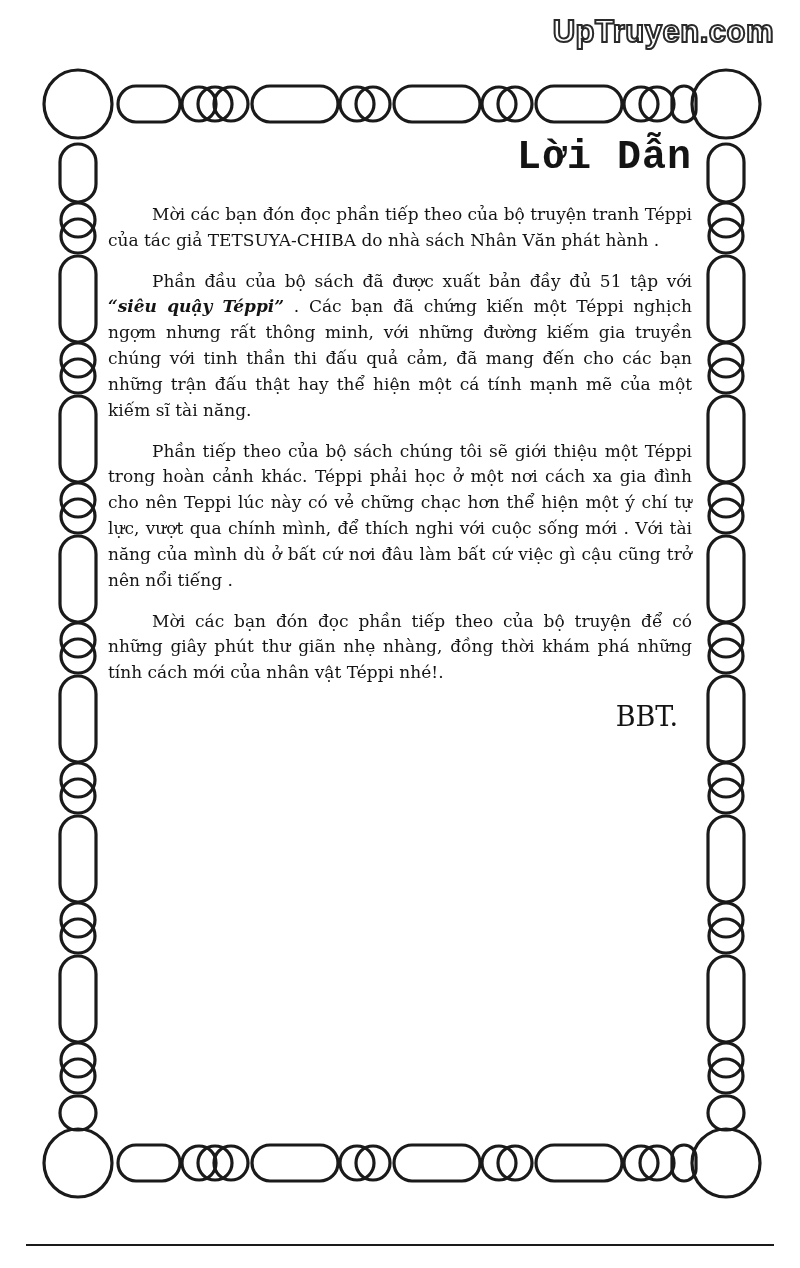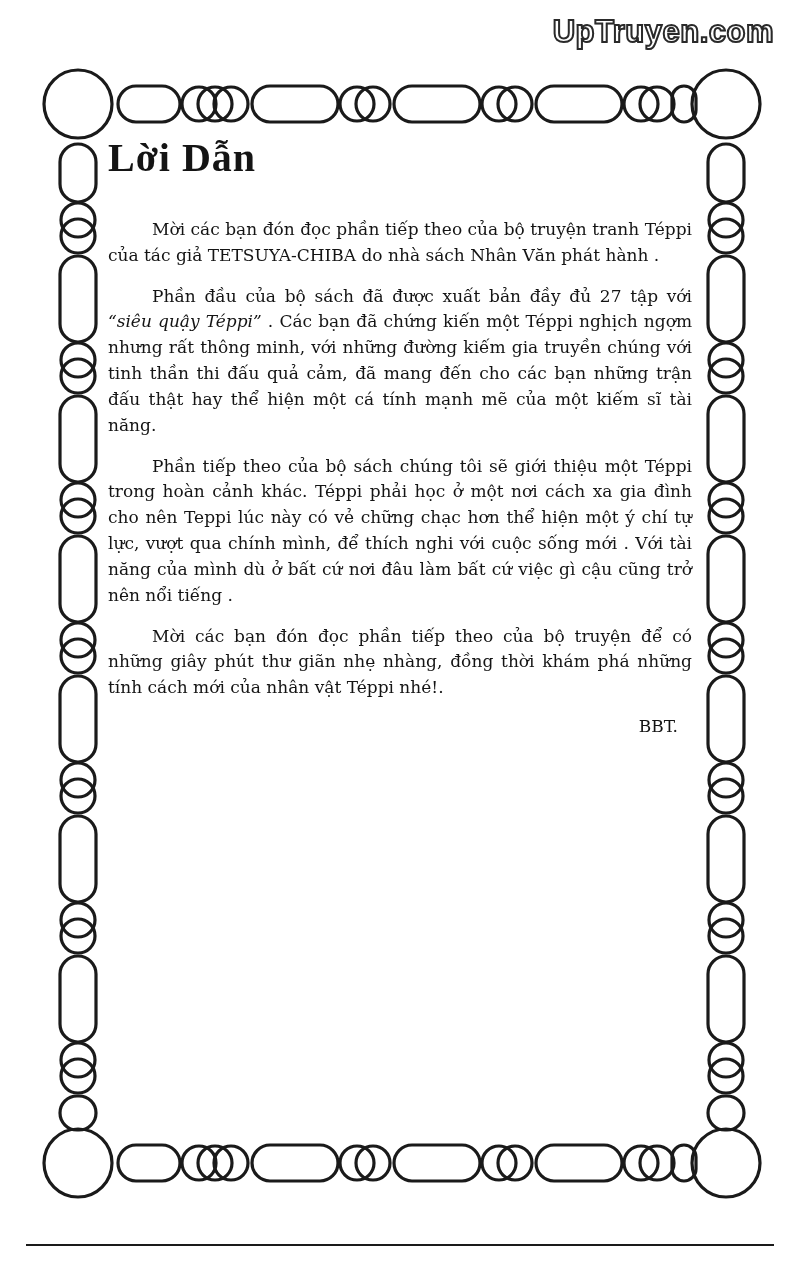--- a/index.html
+++ b/index.html
@@ -47,47 +47,47 @@
 
   
   .content {
     position: absolute;
     left: 108px;
     top: 136px;
     width: 584px;
     height: 990px;
   }
   .doc-title {
-    text-align: left;
-    font-family: Liberation Serif, serif;
+    text-align: right;
+    font-family: Liberation Mono, monospace;
     font-weight: 700;
     font-size: 40px;
     letter-spacing: 1px;
     color: #141414;
-    margin: 0 0 37px 0;
+    margin: 0 0 22px 0;
     line-height: 1.1;
   }
   .para {
     font-family: "DejaVu Serif", serif;
     font-size: 17px;
     line-height: 1.52;
     text-align: justify;
     text-justify: inter-word;
     margin: 0 0 15px 0;
     text-indent: 44px;
     color: #141414;
   }
   .para b, .para .em {
-    font-weight: 400;
+    font-weight: 700;
     font-style: italic;
   }
   .signature {
     text-align: right;
     font-family: "DejaVu Serif", serif;
-    font-size: 17px;
+    font-size: 27px;
     margin-top: 6px;
     padding-right: 14px;
     color: #141414;
   }
   .bottom-rule {
     position: absolute;
     left: 26px;
     bottom: 22px;
     width: 748px;
     height: 2px;
@@ -194,21 +194,21 @@
       </g>
     </g>
   </svg>
 
   <div class="content">
 
     <h1 class="doc-title">Lời Dẫn</h1>
 
     <p class="para">Mời các bạn đón đọc phần tiếp theo của bộ truyện tranh Téppi của tác giả TETSUYA-CHIBA do nhà sách Nhân Văn phát hành .</p>
 
-    <p class="para"><span>Phần đầu của bộ sách đã được xuất bản đầy đủ 27 tập với </span><span class="em">“siêu quậy Téppi”</span><span> . Các bạn đã chứng kiến một Téppi nghịch ngợm nhưng rất thông minh, với những đường kiếm gia truyền chúng với tinh thần thi đấu quả cảm, đã mang đến cho các bạn những trận đấu thật hay thể hiện một cá tính mạnh mẽ của một kiếm sĩ tài năng.</span></p>
+    <p class="para"><span>Phần đầu của bộ sách đã được xuất bản đầy đủ 51 tập với </span><span class="em">“siêu quậy Téppi”</span><span> . Các bạn đã chứng kiến một Téppi nghịch ngợm nhưng rất thông minh, với những đường kiếm gia truyền chúng với tinh thần thi đấu quả cảm, đã mang đến cho các bạn những trận đấu thật hay thể hiện một cá tính mạnh mẽ của một kiếm sĩ tài năng.</span></p>
 
     <p class="para">Phần tiếp theo của bộ sách chúng tôi sẽ giới thiệu một Téppi trong hoàn cảnh khác. Téppi phải học ở một nơi cách xa gia đình cho nên Teppi lúc này có vẻ chững chạc hơn thể hiện một ý chí tự lực, vượt qua chính mình, để thích nghi với cuộc sống mới . Với tài năng của mình dù ở bất cứ nơi đâu làm bất cứ việc gì cậu cũng trở nên nổi tiếng .</p>
 
     <p class="para">Mời các bạn đón đọc phần tiếp theo của bộ truyện để có những giây phút thư giãn nhẹ nhàng, đồng thời khám phá những tính cách mới của nhân vật Téppi nhé!.</p>
 
     <div class="signature">BBT.</div>
   </div>
 
   <div class="bottom-rule"></div>
 </div>

